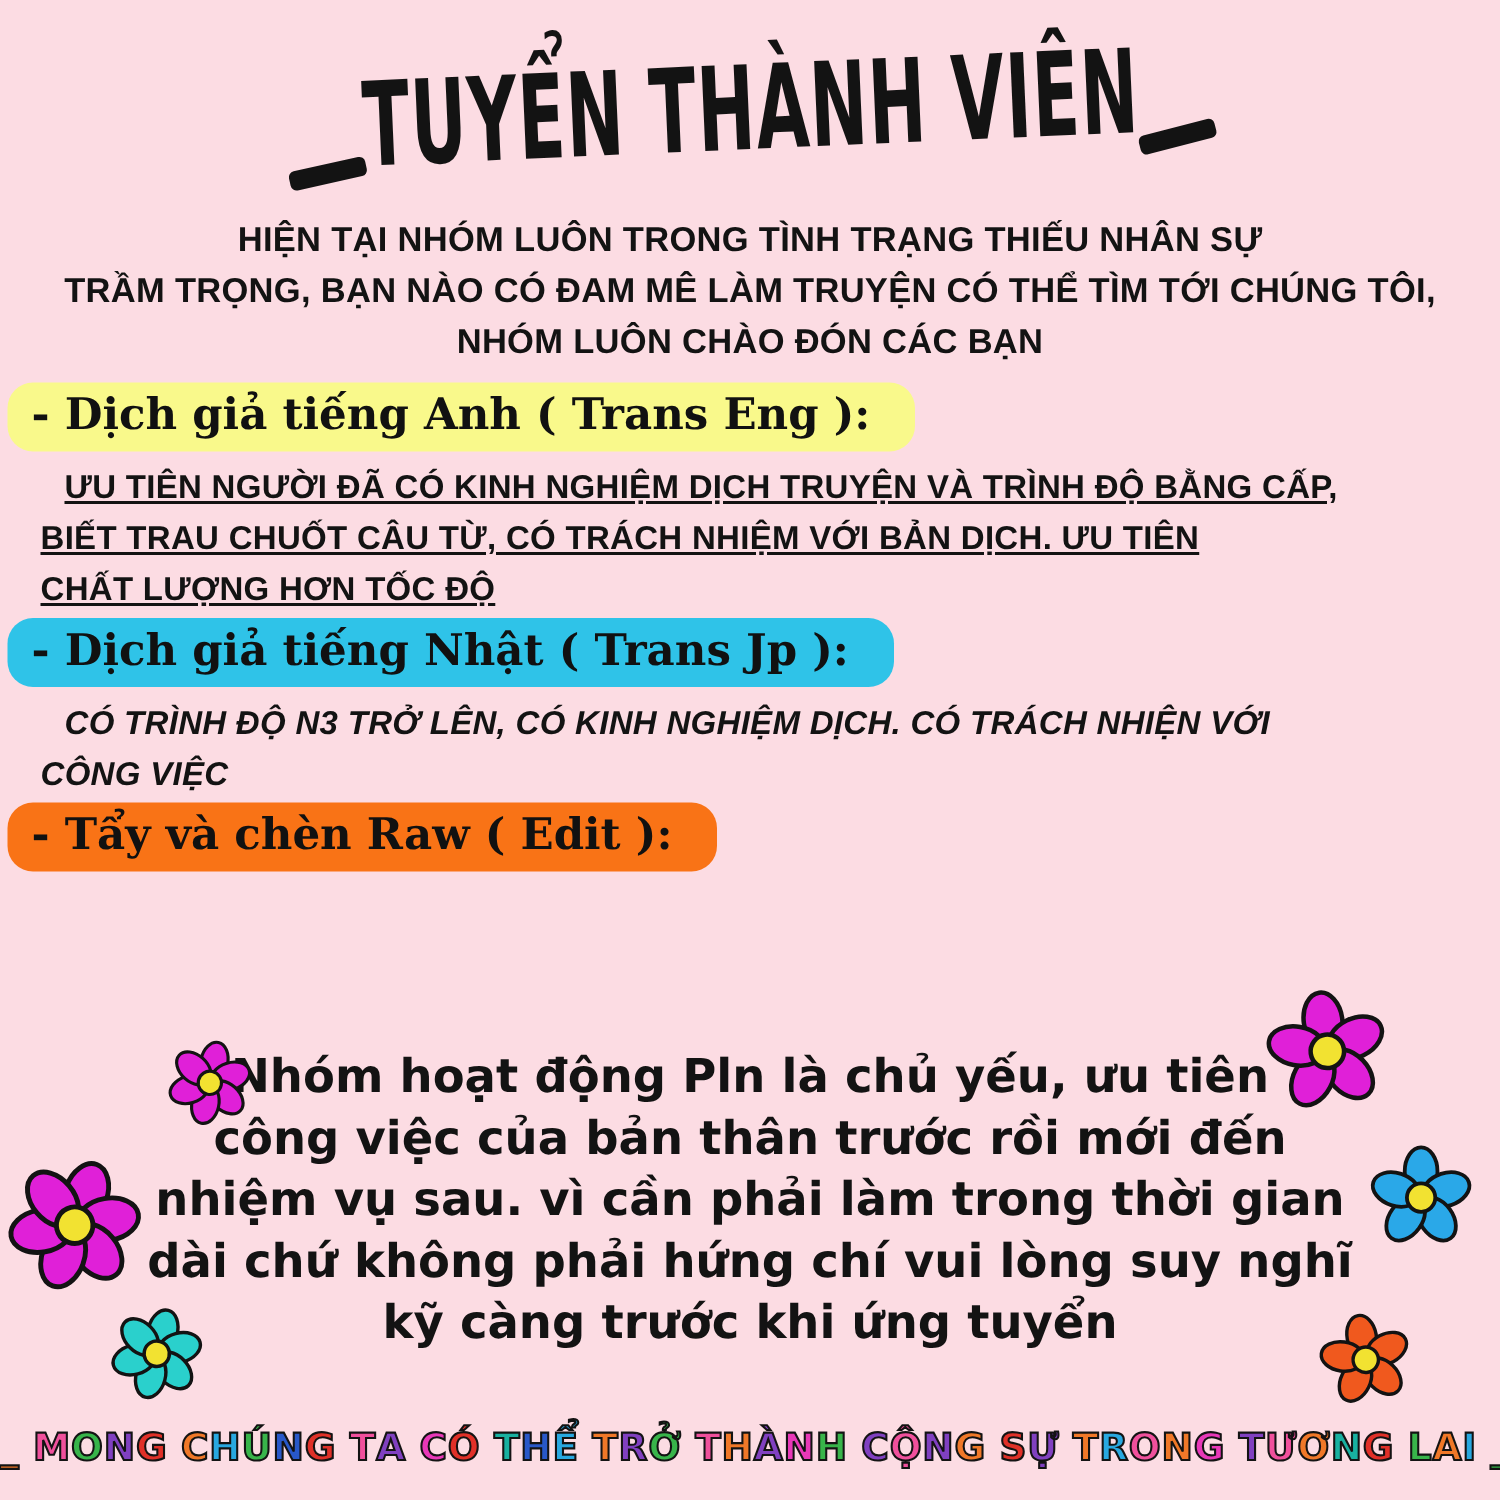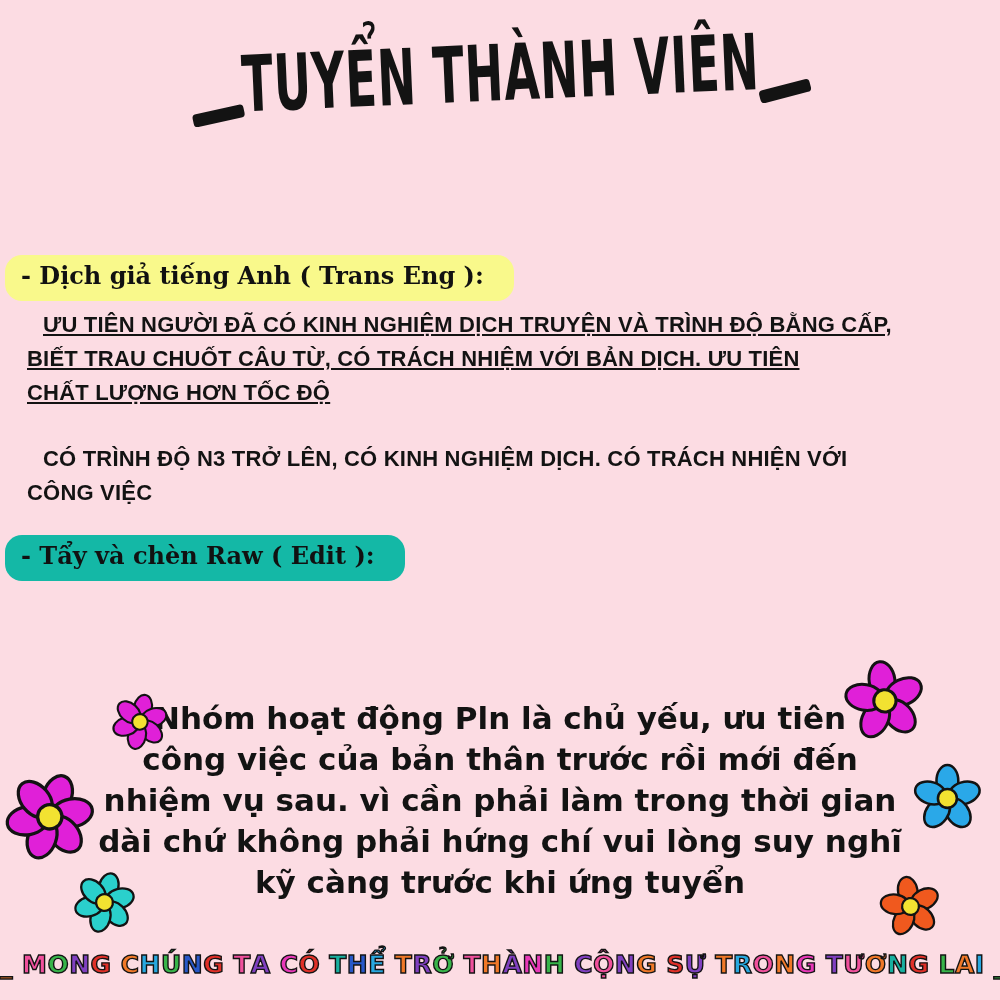--- a/index.html
+++ b/index.html
@@ -35,36 +35,36 @@
     text-align:center; white-space:pre-line;
     font-weight:700; font-size:23px; line-height:34px;
     letter-spacing:0.2px;
   }
 
   
   .pill {
     position:absolute; left:5px;
     padding:5px 30px 9px 16px; border-radius:17px;
     font-family:"DejaVu Serif", serif;
-    font-weight:700; font-size:24px; line-height:32px;
+    font-weight:700; font-size:29px; line-height:32px;
     white-space:nowrap; color:#111;
   }
   .pill-1 { top:255px; }
   .pill-2 { top:412px; }
   .pill-3 { top:535px; }
 
   
   .body-text {
     position:absolute; left:27px; width:950px;
     white-space:pre-line; text-indent:16px;
     font-weight:700; font-size:22px; line-height:34px;
     letter-spacing:0.2px;
   }
   .body-1 { top:308px;text-decoration:underline; }
-  .body-2 { top:442px; }
+  .body-2 { top:465px;font-style:italic; }
   .body-3 { top:593px; }
 
   
   .note {
     position:absolute; top:698px; left:0; width:100%;
     text-align:center; white-space:pre-line;
     font-family:"DejaVu Sans", sans-serif;
     font-weight:700; font-size:31px; line-height:41px;
   }
 
@@ -88,30 +88,34 @@
 <body>
 
 <div class="canvas">
 
   <div class="title-row">
     <span class="title-dash left"></span>
     <span class="title-text">TUYỂN THÀNH VIÊN</span>
     <span class="title-dash right"></span>
   </div>
 
+  <div class="intro">HIỆN TẠI NHÓM LUÔN TRONG TÌNH TRẠNG THIẾU NHÂN SỰ
+TRẦM TRỌNG, BẠN NÀO CÓ ĐAM MÊ LÀM TRUYỆN CÓ THỂ TÌM TỚI CHÚNG TÔI,
+NHÓM LUÔN CHÀO ĐÓN CÁC BẠN</div>
 
   <div class="pill pill-1" style="background: rgb(249, 249, 139);">- Dịch giả tiếng Anh ( Trans Eng ):</div>
   <div class="body-text body-1">ƯU TIÊN NGƯỜI ĐÃ CÓ KINH NGHIỆM DỊCH TRUYỆN VÀ TRÌNH ĐỘ BẰNG CẤP,
 BIẾT TRAU CHUỐT CÂU TỪ, CÓ TRÁCH NHIỆM VỚI BẢN DỊCH. ƯU TIÊN
 CHẤT LƯỢNG HƠN TỐC ĐỘ</div>
 
+  <div class="pill pill-2" style="background: rgb(47, 195, 232);">- Dịch giả tiếng Nhật ( Trans Jp ):</div>
   <div class="body-text body-2">CÓ TRÌNH ĐỘ N3 TRỞ LÊN, CÓ KINH NGHIỆM DỊCH. CÓ TRÁCH NHIỆN VỚI
 CÔNG VIỆC</div>
 
-  <div class="pill pill-3" style="background: #14b8a6;">- Tẩy và chèn Raw ( Edit ):</div>
+  <div class="pill pill-3" style="background: #f97316;">- Tẩy và chèn Raw ( Edit ):</div>
 
   <div class="note">Nhóm hoạt động Pln là chủ yếu, ưu tiên
 công việc của bản thân trước rồi mới đến
 nhiệm vụ sau. vì cần phải làm trong thời gian
 dài chứ không phải hứng chí vui lòng suy nghĩ
 kỹ càng trước khi ứng tuyển</div>
 
   <div class="footer"><span class="ch" style="color: rgb(240, 120, 40);">_</span><span class="sp"></span><span class="ch" style="color: rgb(240, 80, 156);">M</span><span class="ch" style="color: rgb(56, 180, 74);">O</span><span class="ch" style="color: rgb(128, 64, 192);">N</span><span class="ch" style="color: rgb(224, 48, 40);">G</span><span class="sp"></span><span class="ch" style="color: rgb(240, 120, 40);">C</span><span class="ch" style="color: rgb(40, 168, 224);">H</span><span class="ch" style="color: rgb(56, 180, 74);">Ú</span><span class="ch" style="color: rgb(40, 88, 200);">N</span><span class="ch" style="color: rgb(224, 48, 40);">G</span><span class="sp"></span><span class="ch" style="color: rgb(240, 80, 156);">T</span><span class="ch" style="color: rgb(128, 64, 192);">A</span><span class="sp"></span><span class="ch" style="color: rgb(232, 56, 184);">C</span><span class="ch" style="color: rgb(224, 48, 40);">Ó</span><span class="sp"></span><span class="ch" style="color: rgb(24, 176, 160);">T</span><span class="ch" style="color: rgb(40, 88, 200);">H</span><span class="ch" style="color: rgb(40, 168, 224);">Ể</span><span class="sp"></span><span class="ch" style="color: rgb(240, 120, 40);">T</span><span class="ch" style="color: rgb(128, 64, 192);">R</span><span class="ch" style="color: rgb(56, 180, 74);">Ở</span><span class="sp"></span><span class="ch" style="color: rgb(240, 80, 156);">T</span><span class="ch" style="color: rgb(240, 120, 40);">H</span><span class="ch" style="color: rgb(128, 64, 192);">À</span><span class="ch" style="color: rgb(232, 56, 184);">N</span><span class="ch" style="color: rgb(56, 180, 74);">H</span><span class="sp"></span><span class="ch" style="color: rgb(128, 64, 192);">C</span><span class="ch" style="color: rgb(240, 80, 156);">Ộ</span><span class="ch" style="color: rgb(128, 64, 192);">N</span><span class="ch" style="color: rgb(240, 120, 40);">G</span><span class="sp"></span><span class="ch" style="color: rgb(224, 48, 40);">S</span><span class="ch" style="color: rgb(128, 64, 192);">Ự</span><span class="sp"></span><span class="ch" style="color: rgb(240, 120, 40);">T</span><span class="ch" style="color: rgb(40, 168, 224);">R</span><span class="ch" style="color: rgb(240, 80, 156);">O</span><span class="ch" style="color: rgb(240, 120, 40);">N</span><span class="ch" style="color: rgb(232, 56, 184);">G</span><span class="sp"></span><span class="ch" style="color: rgb(128, 64, 192);">T</span><span class="ch" style="color: rgb(240, 80, 156);">Ư</span><span class="ch" style="color: rgb(240, 120, 40);">Ơ</span><span class="ch" style="color: rgb(24, 176, 160);">N</span><span class="ch" style="color: rgb(224, 48, 40);">G</span><span class="sp"></span><span class="ch" style="color: rgb(56, 180, 74);">L</span><span class="ch" style="color: rgb(240, 120, 40);">A</span><span class="ch" style="color: rgb(40, 168, 224);">I</span><span class="sp"></span><span class="ch" style="color: rgb(56, 180, 74);">_</span></div>
 
 <svg width="59.800000000000004" height="59.800000000000004" viewBox="-50 -50 100 100" class="flower" style="left: 110.1px; top: 692.1px;">

